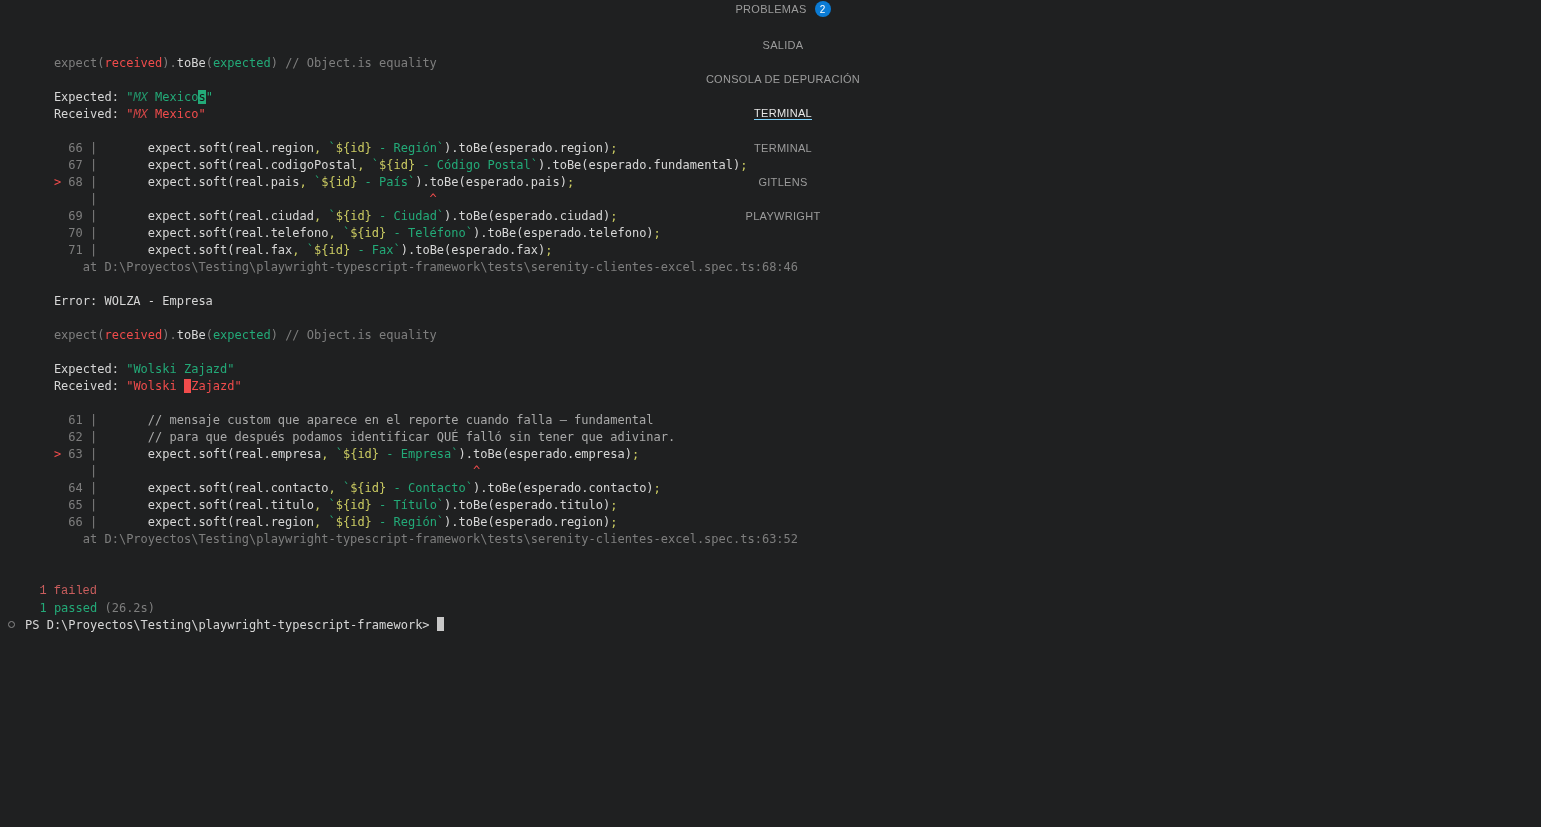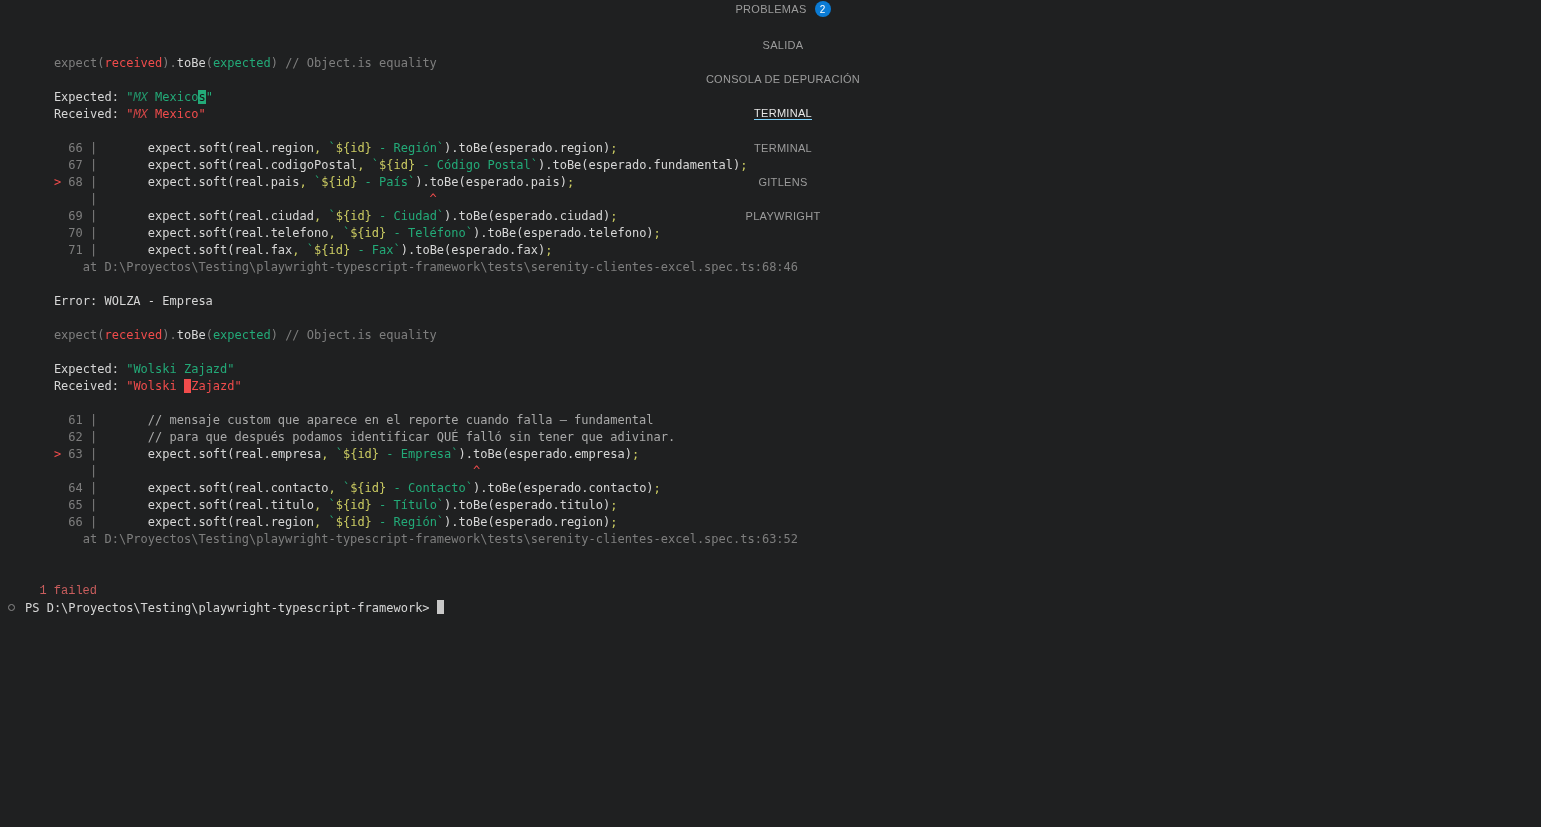--- a/index.html
+++ b/index.html
@@ -108,14 +108,15 @@
     <div class="t-line"><span class="c-dim">      62 |</span><span class="c-comment">       // para que después podamos identificar QUÉ falló sin tener que adivinar.</span></div>
     <div class="t-line"><span class="c-dim">    </span><span class="c-red">&gt;</span><span class="c-dim"> 63 |</span><span class="c-fg">       expect.soft(real.empresa</span><span class="c-yellow">,</span><span class="c-fg"> </span><span class="c-green">`</span><span class="c-yellow">${id}</span><span class="c-green"> - Empresa`</span><span class="c-fg">).toBe(esperado.empresa)</span><span class="c-yellow">;</span></div>
     <div class="t-line"><span class="c-dim">         |</span><span class="c-fg">                                                    </span><span class="c-red">^</span></div>
     <div class="t-line"><span class="c-dim">      64 |</span><span class="c-fg">       expect.soft(real.contacto</span><span class="c-yellow">,</span><span class="c-fg"> </span><span class="c-green">`</span><span class="c-yellow">${id}</span><span class="c-green"> - Contacto`</span><span class="c-fg">).toBe(esperado.contacto)</span><span class="c-yellow">;</span></div>
     <div class="t-line"><span class="c-dim">      65 |</span><span class="c-fg">       expect.soft(real.titulo</span><span class="c-yellow">,</span><span class="c-fg"> </span><span class="c-green">`</span><span class="c-yellow">${id}</span><span class="c-green"> - Título`</span><span class="c-fg">).toBe(esperado.titulo)</span><span class="c-yellow">;</span></div>
     <div class="t-line"><span class="c-dim">      66 |</span><span class="c-fg">       expect.soft(real.region</span><span class="c-yellow">,</span><span class="c-fg"> </span><span class="c-green">`</span><span class="c-yellow">${id}</span><span class="c-green"> - Región`</span><span class="c-fg">).toBe(esperado.region)</span><span class="c-yellow">;</span></div>
     <div class="t-line"><span class="c-dim">        at D:\Proyectos\Testing\playwright-typescript-framework\tests\serenity-clientes-excel.spec.ts:63:52</span></div>
     <div class="t-line"></div>
     <div class="t-line"></div>
     <div class="t-line"><span class="c-softred">  1 failed</span></div>
+    <div class="t-line"><span class="c-green">  1 passed</span><span class="c-dim"> (26.2s)</span></div>
     <div class="t-line"><span class="deco"></span><span class="c-fg">PS D:\Proyectos\Testing\playwright-typescript-framework&gt; </span><span class="cursor"></span></div>
   </div>
 
 </body></html>

